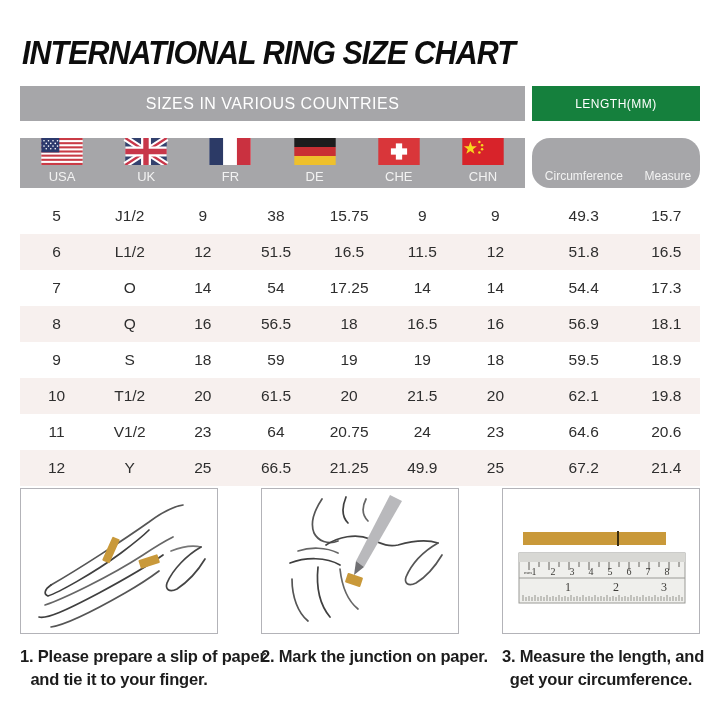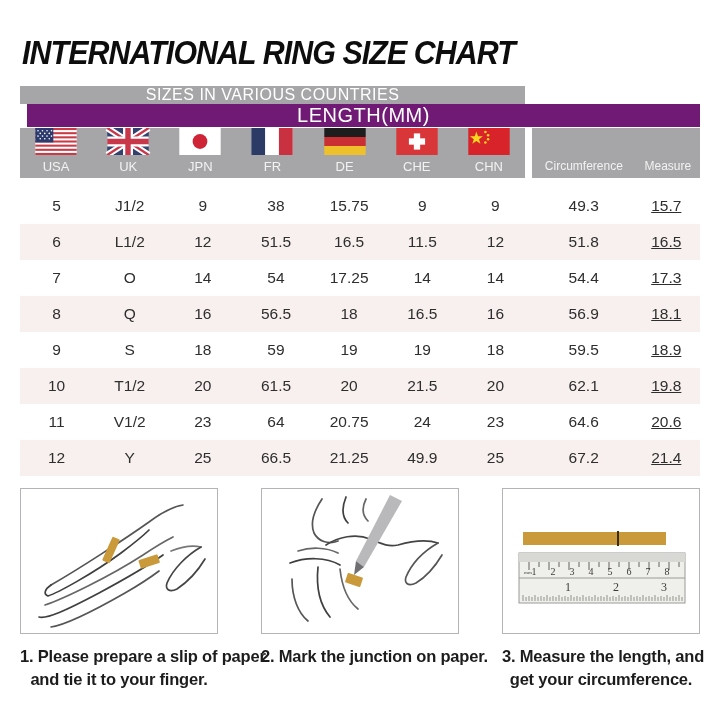--- a/index.html
+++ b/index.html
@@ -10,56 +10,56 @@
   }
   
   .page-title{
     margin:34px 0 0 22px;
     font-size:33px;font-weight:bold;font-style:italic;
     letter-spacing:-1px;color:#0d0d0d;white-space:nowrap;
     transform:scaleX(0.92);transform-origin:left center;
   }
   
   .tbl{margin:14px 20px 0 20px;width:680px;}
-  .ghead{display:flex;height:35px;margin-bottom:7px;flex-direction:column;}
+  .ghead{display:flex;height:35px;margin-bottom:17px;}
   .ghead-left{
     width:calc(75.3% - 7px);background:#a6a6a9;color:#fff;
     display:flex;align-items:center;justify-content:center;
     font-size:16px;letter-spacing:.5px;
   }
   .ghead-right{
-    flex:1;margin-left:7px;background:#701a75;color:#fff;
+    flex:1;margin-left:7px;background:#15803d;color:#fff;
     display:flex;align-items:center;justify-content:center;
-    font-size:20px;letter-spacing:.5px;
+    font-size:12px;letter-spacing:.5px;
   }
   .frow{display:flex;height:50px;}
   .frow-left{
     width:calc(75.3% - 7px);background:#a6a6a9;display:flex;
   }
   .frow-right{
     flex:1;margin-left:7px;background:#a6a6a9;display:flex;
-    align-items:flex-end;padding-bottom:5px;
+    align-items:flex-end;padding-bottom:5px;border-radius:18px;
   }
   .country-col{
     flex:1;display:flex;flex-direction:column;align-items:center;
     justify-content:flex-end;padding-bottom:4px;gap:4px;
   }
   .country-col svg{display:block;}
   .country-label{color:#f2f2f2;font-size:13px;}
   .len-col{color:#f2f2f2;font-size:12px;text-align:center;}
   .len-col.circ{width:61.7%;}
   .len-col.diam{width:38.3%;}
   
   .tbody{margin-top:10px;}
   .trow{display:flex;height:36px;align-items:center;}
   .trow.alt{background:#f7f0ee;}
   .cell{text-align:center;font-size:15.5px;color:#2e2e2e;}
   .c0,.c1,.c2,.c3,.c4,.c5,.c6{width:10.757%;}
   .c7{width:15.2%;}
-  .c8{width:9.1%;text-decoration:underline;}
+  .c8{width:9.1%;}
   
   .steps{
     position:absolute;left:20px;top:488px;width:680px;
     display:flex;justify-content:space-between;
   }
   .step{width:198px;}
   .step-box{
     width:196px;height:144px;border:1px solid #b3b3b8;background:#fff;
   }
   .step-caption{
@@ -121,27 +121,20 @@
         <svg width="46" height="30" viewBox="0 0 46 30">
           <rect width="46" height="30" fill="#33416e"></rect>
           <path d="M0,0 L46,30 M46,0 L0,30" stroke="#fff" stroke-width="7"></path>
           <path d="M0,0 L46,30 M46,0 L0,30" stroke="#c8374a" stroke-width="2.6"></path>
           <path d="M23,0 V30 M0,15 H46" stroke="#fff" stroke-width="11"></path>
           <path d="M23,0 V30 M0,15 H46" stroke="#c8374a" stroke-width="6"></path>
         </svg>
         <span class="country-label">UK</span>
       </div>
 
-      <div class="country-col">
-        <svg width="46" height="30" viewBox="0 0 46 30">
-          <rect width="46" height="30" fill="#ffffff"></rect>
-          <circle cx="23" cy="15" r="8.2" fill="#cf2436"></circle>
-        </svg>
-        <span class="country-label">JPN</span>
-      </div>
 
       <div class="country-col">
         <svg width="46" height="30" viewBox="0 0 46 30">
           <rect width="46" height="30" fill="#fff"></rect>
           <rect width="15.3" height="30" fill="#2c3a66"></rect>
           <rect x="30.7" width="15.3" height="30" fill="#ca3140"></rect>
         </svg>
         <span class="country-label">FR</span>
       </div>
 

